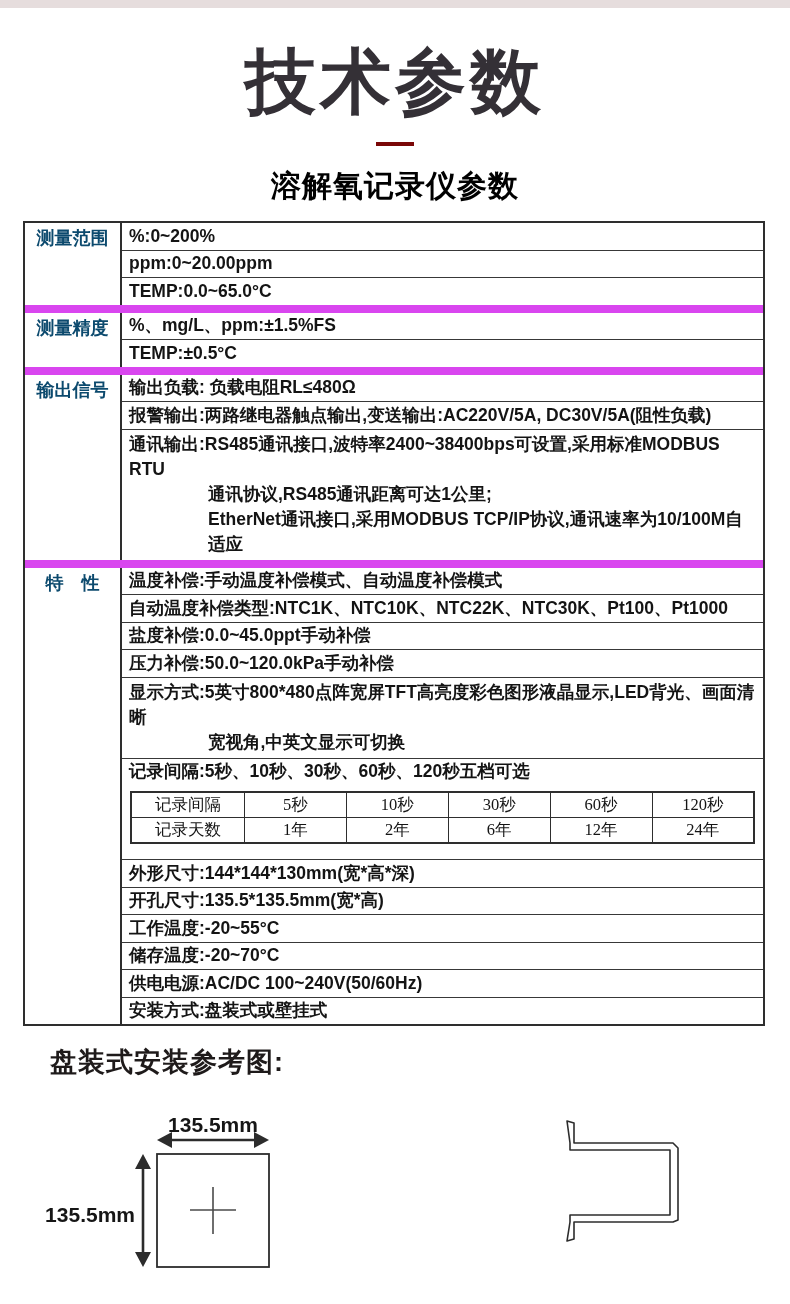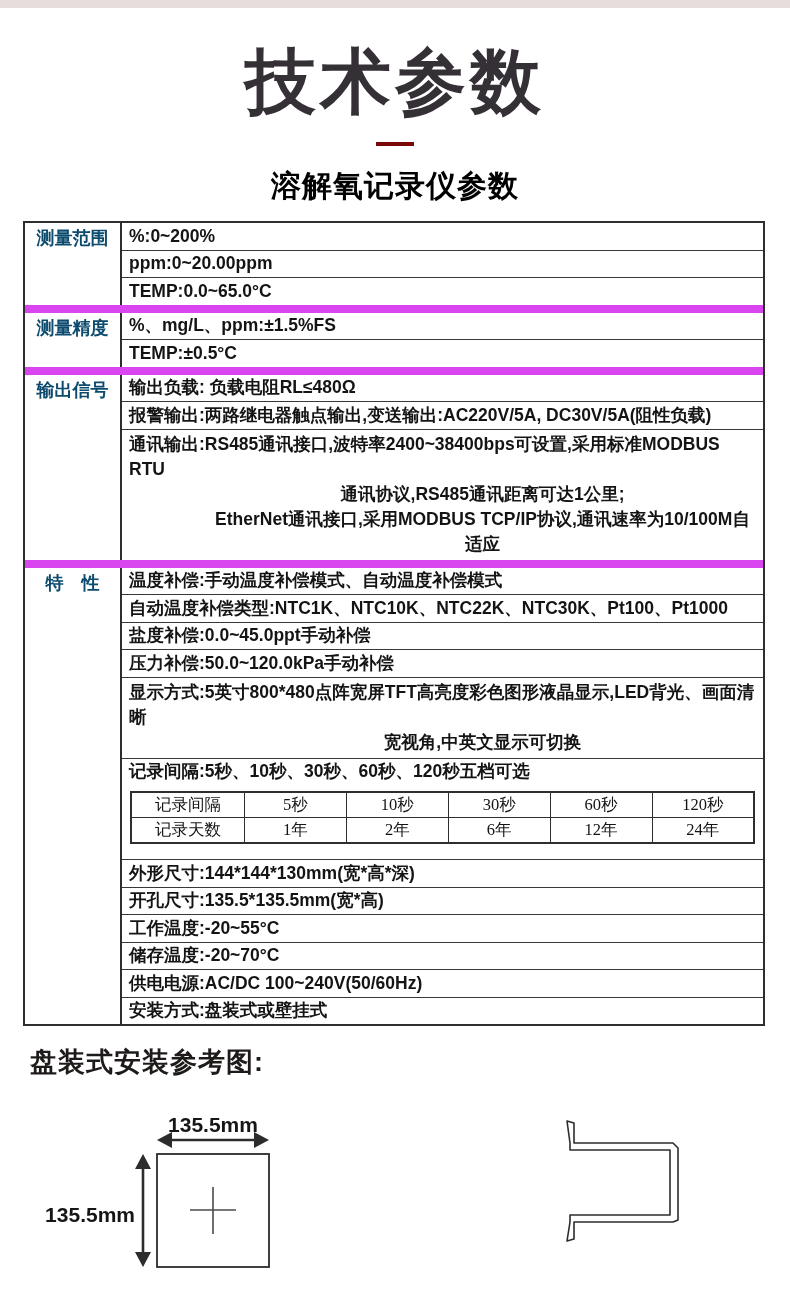--- a/index.html
+++ b/index.html
@@ -33,40 +33,40 @@
     padding-top:3px;box-sizing:border-box;color:#0c4a6e;
   }
   .cnt{flex:1;min-width:0;}
   .row{
     border-top:1.5px solid #383838;
     font-size:17.5px;font-weight:600;
     padding:2.5px 6px 2.5px 7px;line-height:21.5px;color:#141414;
   }
   .cnt .row:first-child{border-top:none;}
   .row .ln{line-height:25px;}
-  .row .ln.indent{padding-left:79px;text-align:center;}
+  .row .ln.indent{padding-left:79px;}
 
   
   .rec-block{padding:6px 8px 15px;}
   table.rec{
     width:100%;border-collapse:collapse;table-layout:fixed;
     border:2.5px solid #2e2e2e;
     font-family:"Liberation Serif","DejaVu Serif",serif;
     font-size:16.5px;color:#141414;
   }
   table.rec td{
     border:1.5px solid #2e2e2e;text-align:center;
     height:22px;padding:1px 2px;overflow:hidden;
   }
   table.rec td.c0{width:108px;}
 
   
   .mount{position:relative;height:276px;margin-top:2px;}
   .mount-heading{
-    position:absolute;left:30px;top:16px;
+    position:absolute;left:50px;top:16px;
     font-size:27px;font-weight:800;color:#1e1a1a;letter-spacing:1px;
   }
   .hole-svg{position:absolute;left:35px;top:72px;}
   .fixer-svg{position:absolute;left:550px;top:84px;}
   svg text{
     font-family:"Liberation Sans","DejaVu Sans",sans-serif;
     font-weight:700;fill:#161616;
   }
 </style>
 </head>

